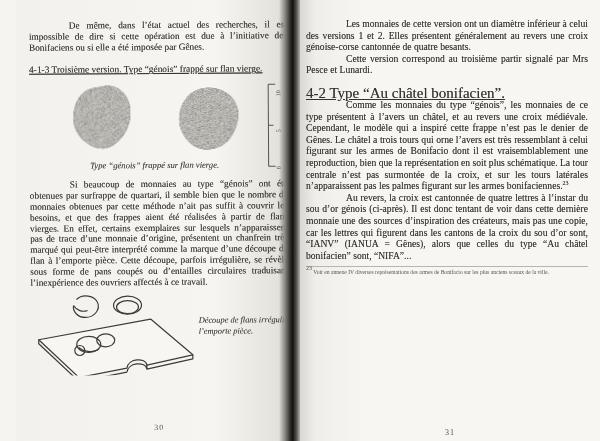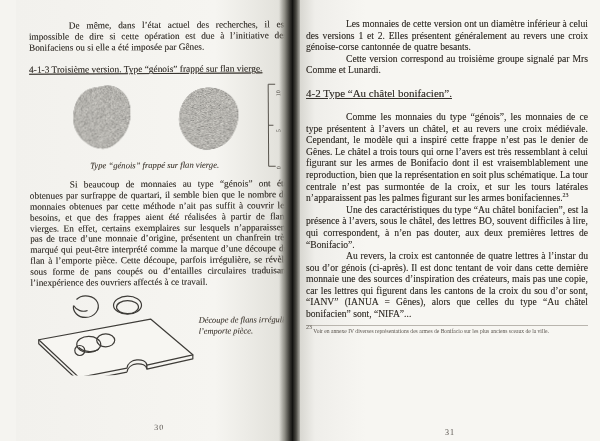--- a/index.html
+++ b/index.html
@@ -16,21 +16,21 @@
     background:linear-gradient(90deg,rgba(190,189,181,0) 0%,#8e8d85 22%,#33322e 42%,#131311 52%,#4c4b45 66%,#b9b8b1 82%,rgba(247,246,242,0) 100%);}
   .inner{position:relative;height:100%;box-sizing:border-box;}
   .page-left .inner{padding:20px 12px 0 14px;transform:rotate(-0.35deg);}
   .page-right .inner{padding:18px 12px 0 6px;}
 
   p{margin:0;text-align:justify;text-shadow:0 0 0.5px rgba(70,62,52,.55);}
   .page-left p{font-size:9.3px;line-height:10.8px;}
   .page-right p{font-size:9.6px;line-height:11.6px;}
   .ind{text-indent:40px;}
   .heading{font-size:9.4px;line-height:11px;margin-top:12px;text-decoration:underline;text-align:left;text-shadow:0 0 0.5px rgba(70,62,52,.55);}
-  .page-right .heading{font-size:11px;margin-top:12px;margin-bottom:12px;}
+  .page-right .heading{font-size:15px;margin-top:12px;}
   sup{font-size:6px;line-height:0;vertical-align:4px;}
 
   .coin-figure{position:relative;height:92px;margin-top:6px;}
   .coin{position:absolute;top:0;}
   .coin1{left:40px;}
   .coin2{left:146px;top:4px;}
   .scalebar{position:absolute;left:232px;top:0;}
   .coin-caption{position:absolute;left:0;top:79px;width:250px;text-align:center;
     font-style:italic;font-size:8.6px;color:#4a443d;text-shadow:0 0 0.5px rgba(70,62,52,.5);}
 
@@ -148,26 +148,25 @@
 
       <div class="pagenum">30</div>
     </div>
   </div>
 
   <div class="gutter"></div>
 
   <div class="page page-right">
     <div class="inner">
       <p class="ind">Les monnaies de cette version ont un diamètre inférieur à celui des versions 1 et 2. Elles présentent généralement au revers une croix génoise-corse cantonnée de quatre besants.</p>
-      <p class="ind">Cette version correspond au troisième groupe signalé par Mrs Comme et Lunardi.</p>
+      <p class="ind">Cette version correspond au troisième partir signalé par Mrs Pesce et Lunardi.</p>
 
       <div class="heading">4-2 Type “Au châtel bonifacien”.</div>
 
       <p class="ind"><span>Comme les monnaies du type “génois”, les monnaies de ce type présentent à l’avers un châtel, et au revers une croix médiévale. Cependant, le modèle qui a inspiré cette frappe n’est pas le denier de Gênes. Le châtel a trois tours qui orne l’avers est très ressemblant à celui figurant sur les armes de Bonifacio dont il est vraisemblablement une reproduction, bien que la représentation en soit plus schématique. La tour centrale n’est pas surmontée de la croix, et sur les tours latérales n’apparaissent pas les palmes figurant sur les armes bonifaciennes.</span><sup>23</sup></p>
-      <p class="ind">Une des caractéristiques du type “Au châtel bonifacien”, est la présence à l’avers, sous le châtel, des lettres BO, souvent difficiles à lire, qui correspondent, à n’en pas douter, aux deux premières lettres de “Bonifacio”.</p>
       <p class="ind">Au revers, la croix est cantonnée de quatre lettres à l’instar du sou d’or génois (ci-après). Il est donc tentant de voir dans cette dernière monnaie une des sources d’inspiration des créateurs, mais pas une copie, car les lettres qui figurent dans les cantons de la croix du sou d’or sont, “IANV” (IANUA = Gênes), alors que celles du type “Au châtel bonifacien” sont, “NIFA”...</p>
 
       <div class="footnote"><sup>23</sup> <span>Voir en annexe IV diverses représentations des armes de Bonifacio sur les plus anciens sceaux de la ville.</span></div>
 
       <div class="pagenum">31</div>
     </div>
   </div>
 
 </div>
 

